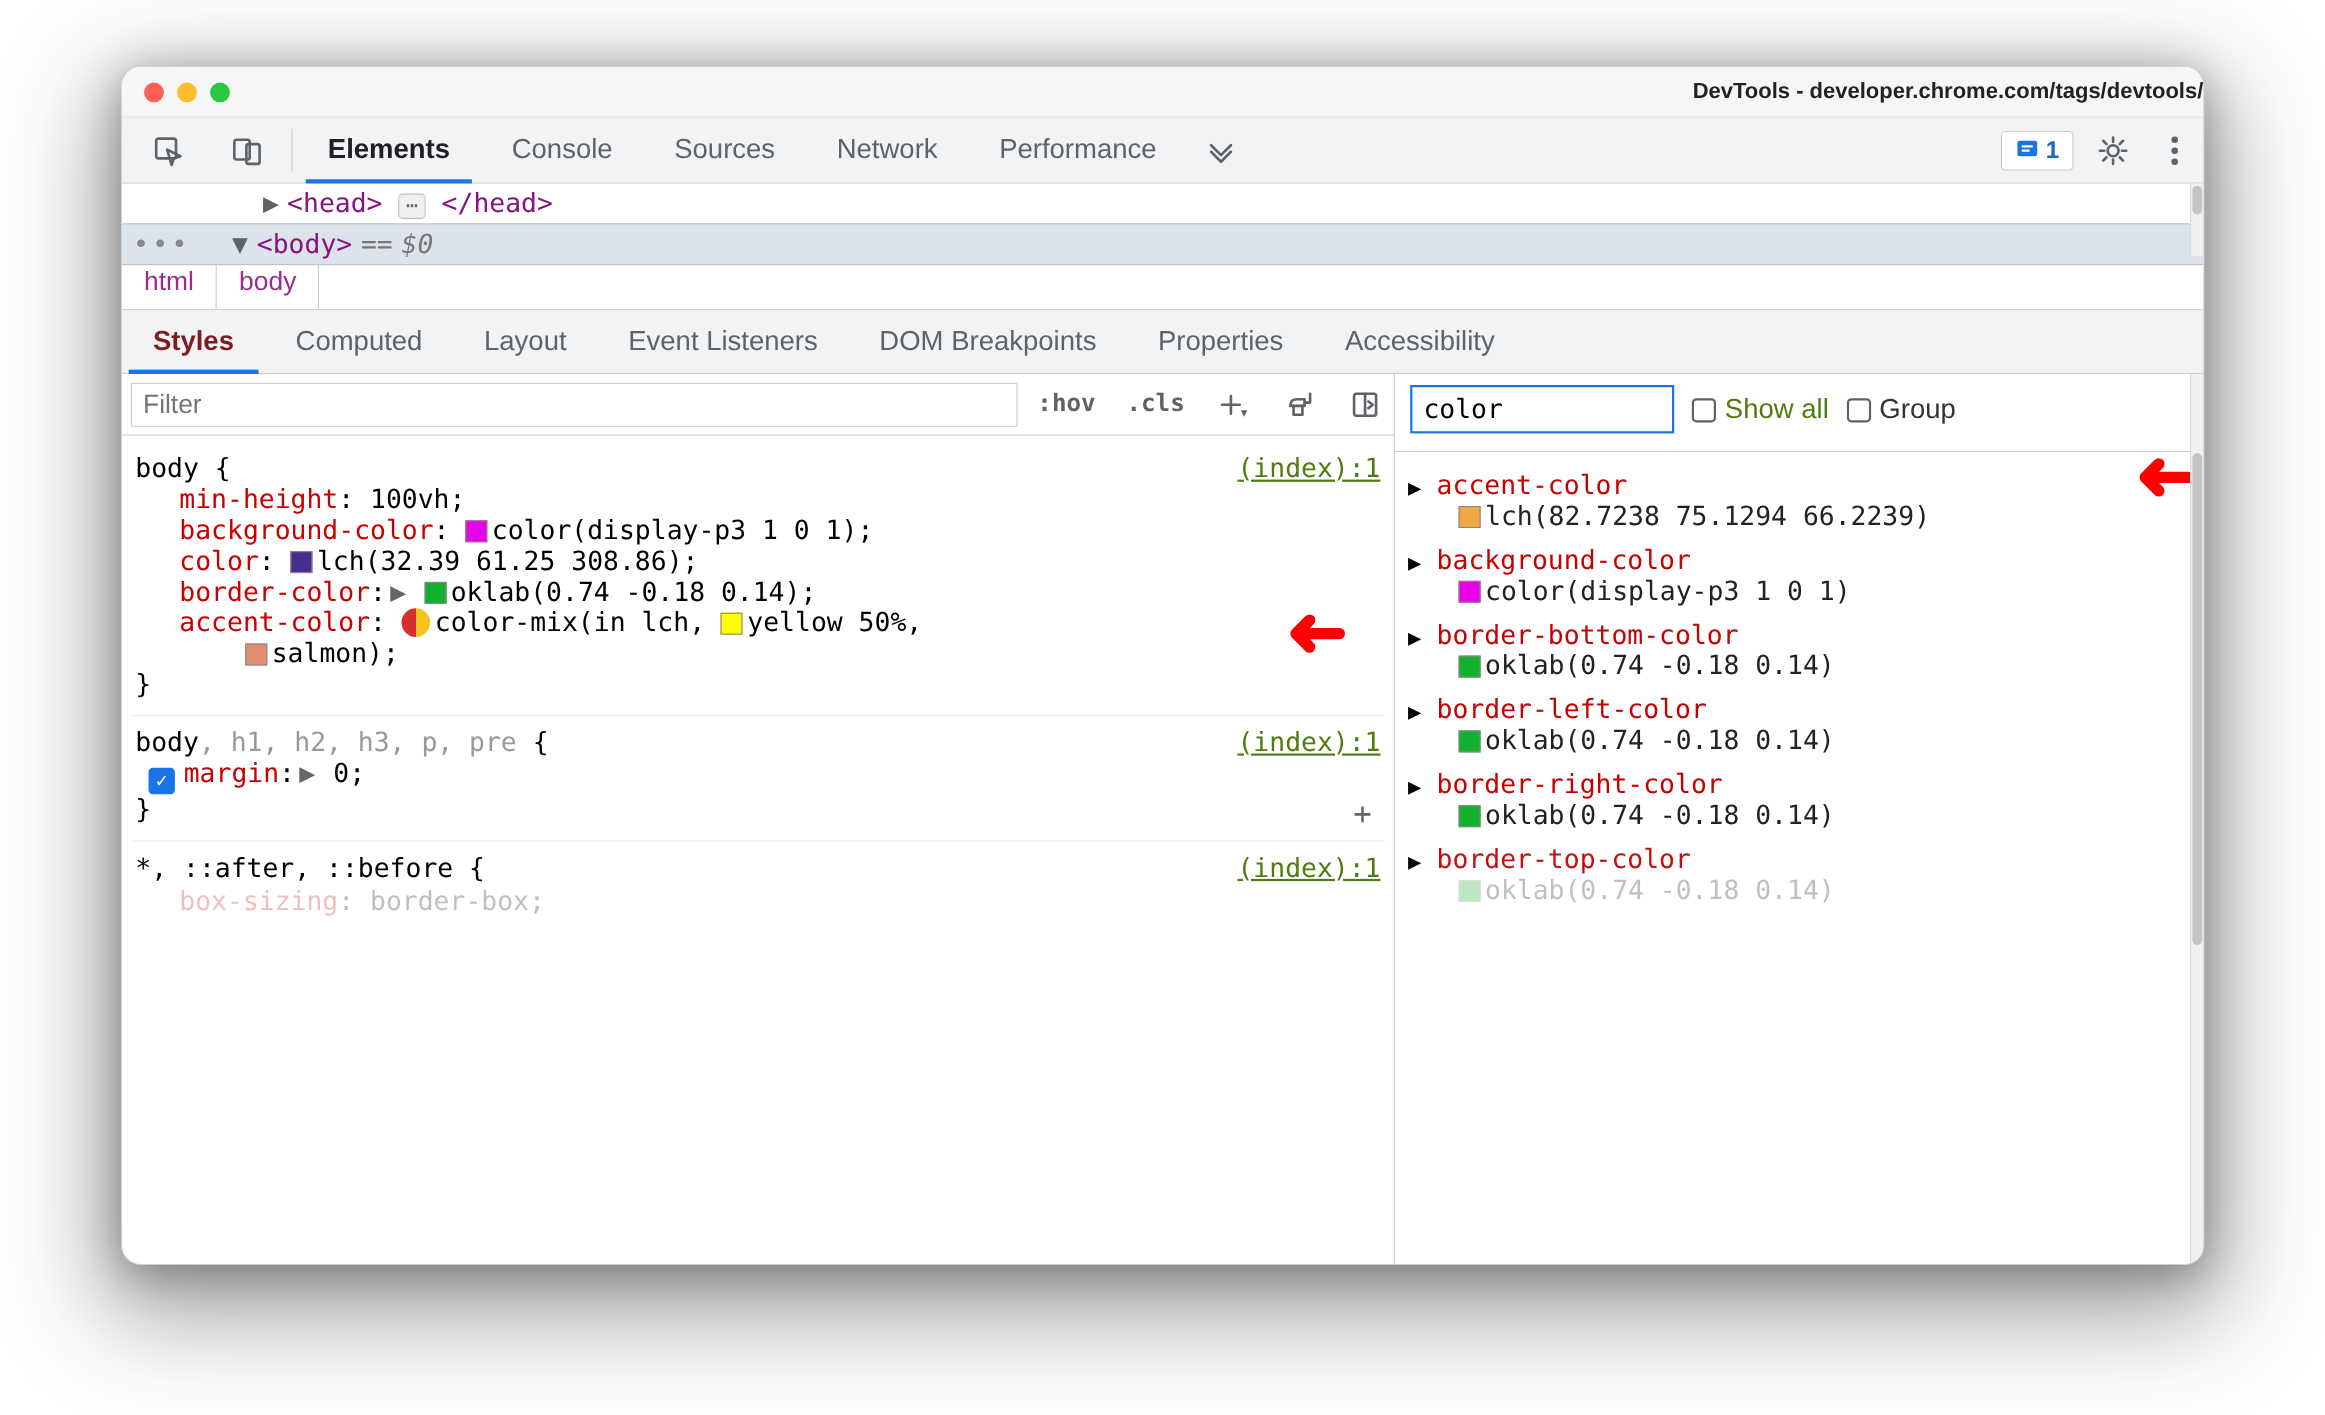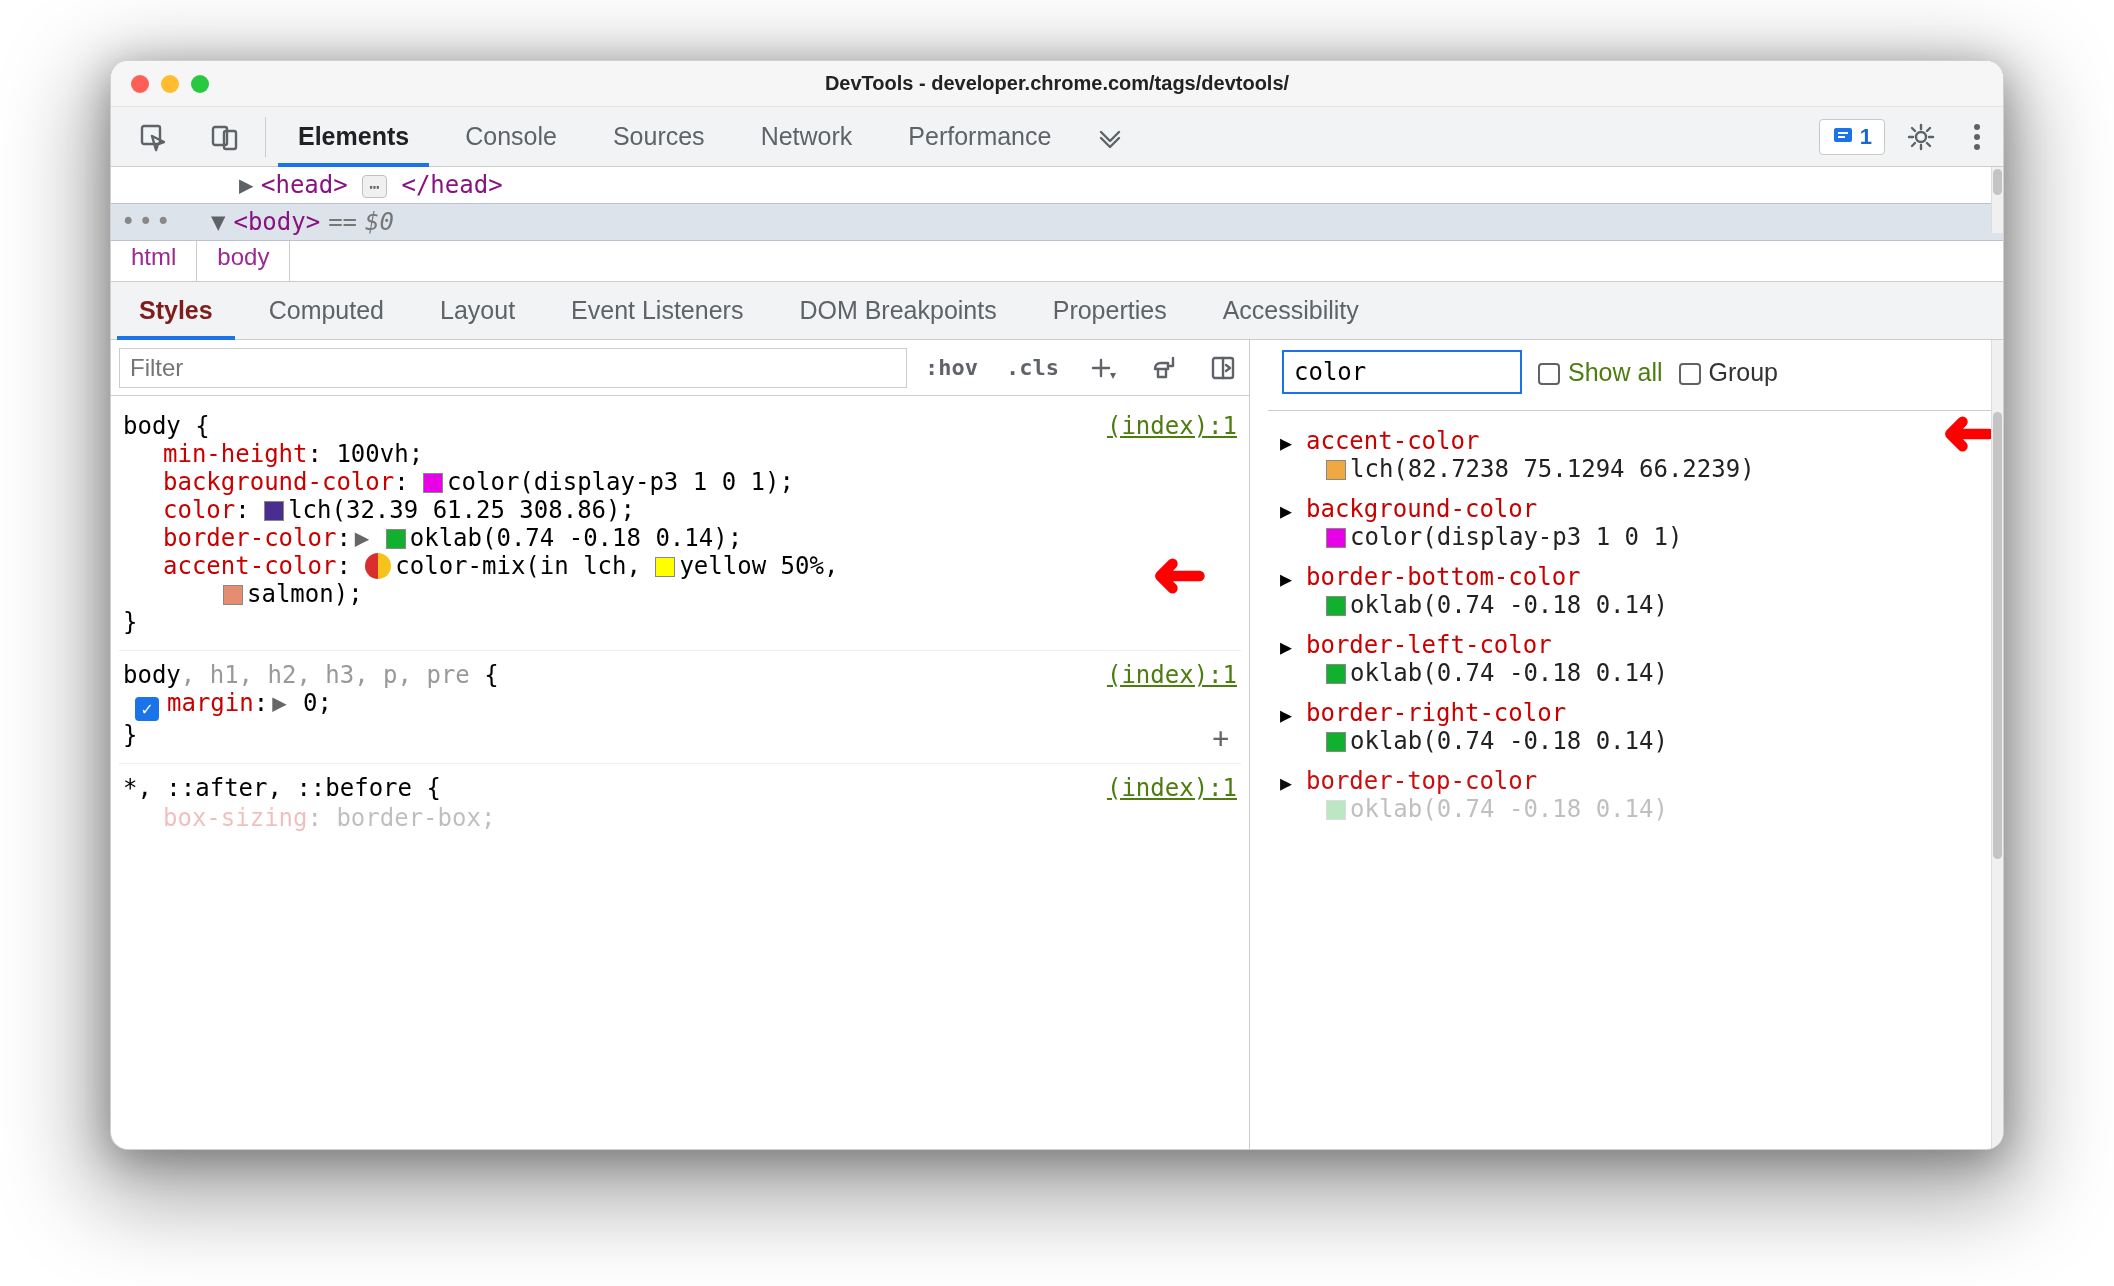--- a/index.html
+++ b/index.html
@@ -29,21 +29,21 @@
     align-items: center;
     border-bottom: 1px solid #e3e3e3;
     position: relative;
   }
   .traffic {
     display:flex; gap:12px; padding-left:20px;
   }
   .dot { width:18px; height:18px; border-radius:50%; }
   .dot.red{background:#ff5f57;} .dot.yel{background:#febc2e;} .dot.grn{background:#28c840;}
   .title-text {
-    position:absolute; left:0; right:0; text-align:center;
+    position:absolute; left:0; right:0; text-align:right;
     font-weight:700; font-size:20px; color:#222;
   }
   .toolbar {
     height:60px; display:flex; align-items:center;
     border-bottom:1px solid #ccc; background:#f1f3f4;
     padding:0 6px;
   }
   .toolbar .iconcell {
     width:72px; display:flex; align-items:center; justify-content:center;
   }
@@ -98,21 +98,21 @@
     font-size:25px; color:#5f6368;
   }
   .subtab{ padding:14px 28px; cursor:pointer; position:relative; }
   .subtab.active{ color:#7f1d1d; font-weight:600;}
   .subtab.active::after{
     content:""; position:absolute; left:6px; right:6px; bottom:-1px;
     height:4px; background:#1a73e8;
   }
 
   .panes {
-    display:flex; height:calc(100% - 46px - 60px - 66px - 48px - 56px);gap:18px;
+    display:flex; height:calc(100% - 46px - 60px - 66px - 48px - 56px);
   }
   .pane-left{ flex:1; min-width:0; border-right:1px solid #ccc; position:relative;}
   .pane-right{ width:735px; display:flex; flex-direction:column; position:relative;}
   .pane-right-inner{ flex:1; overflow:hidden; padding-top:8px;}
 
   .filterbar{
     display:flex; align-items:center; gap:8px;
     border-bottom:1px solid #ccc;
     height:56px;
   }

